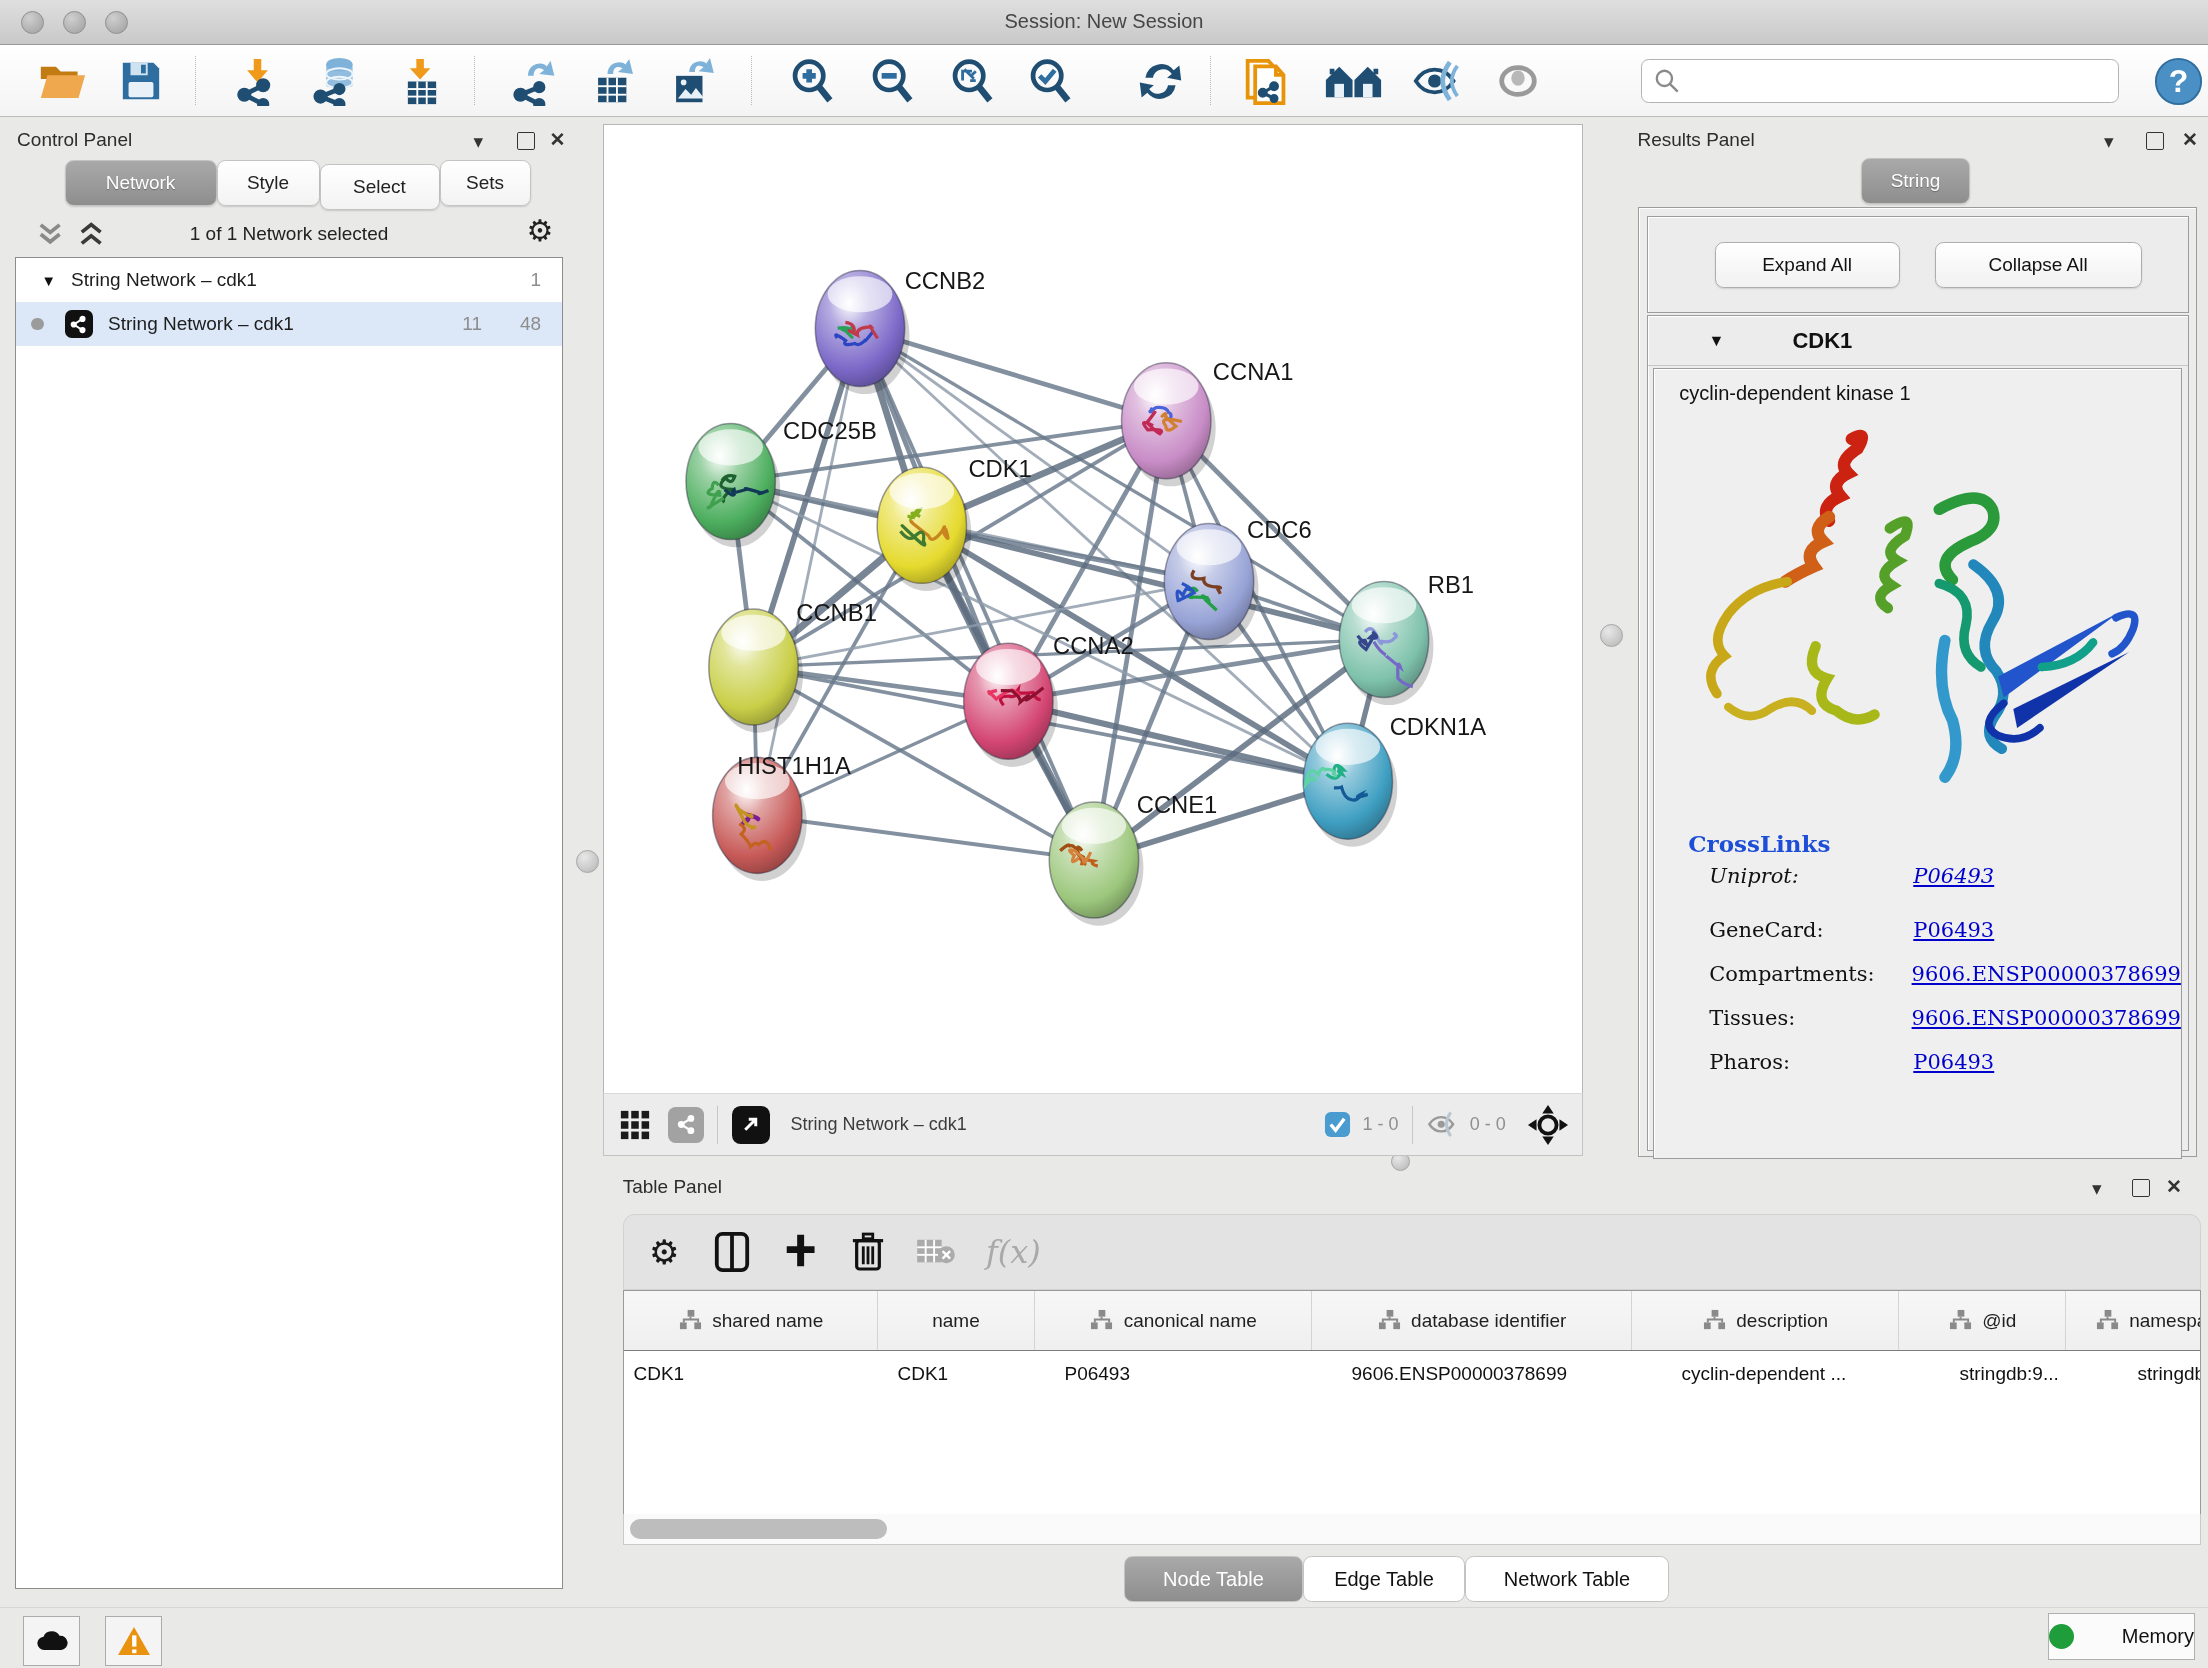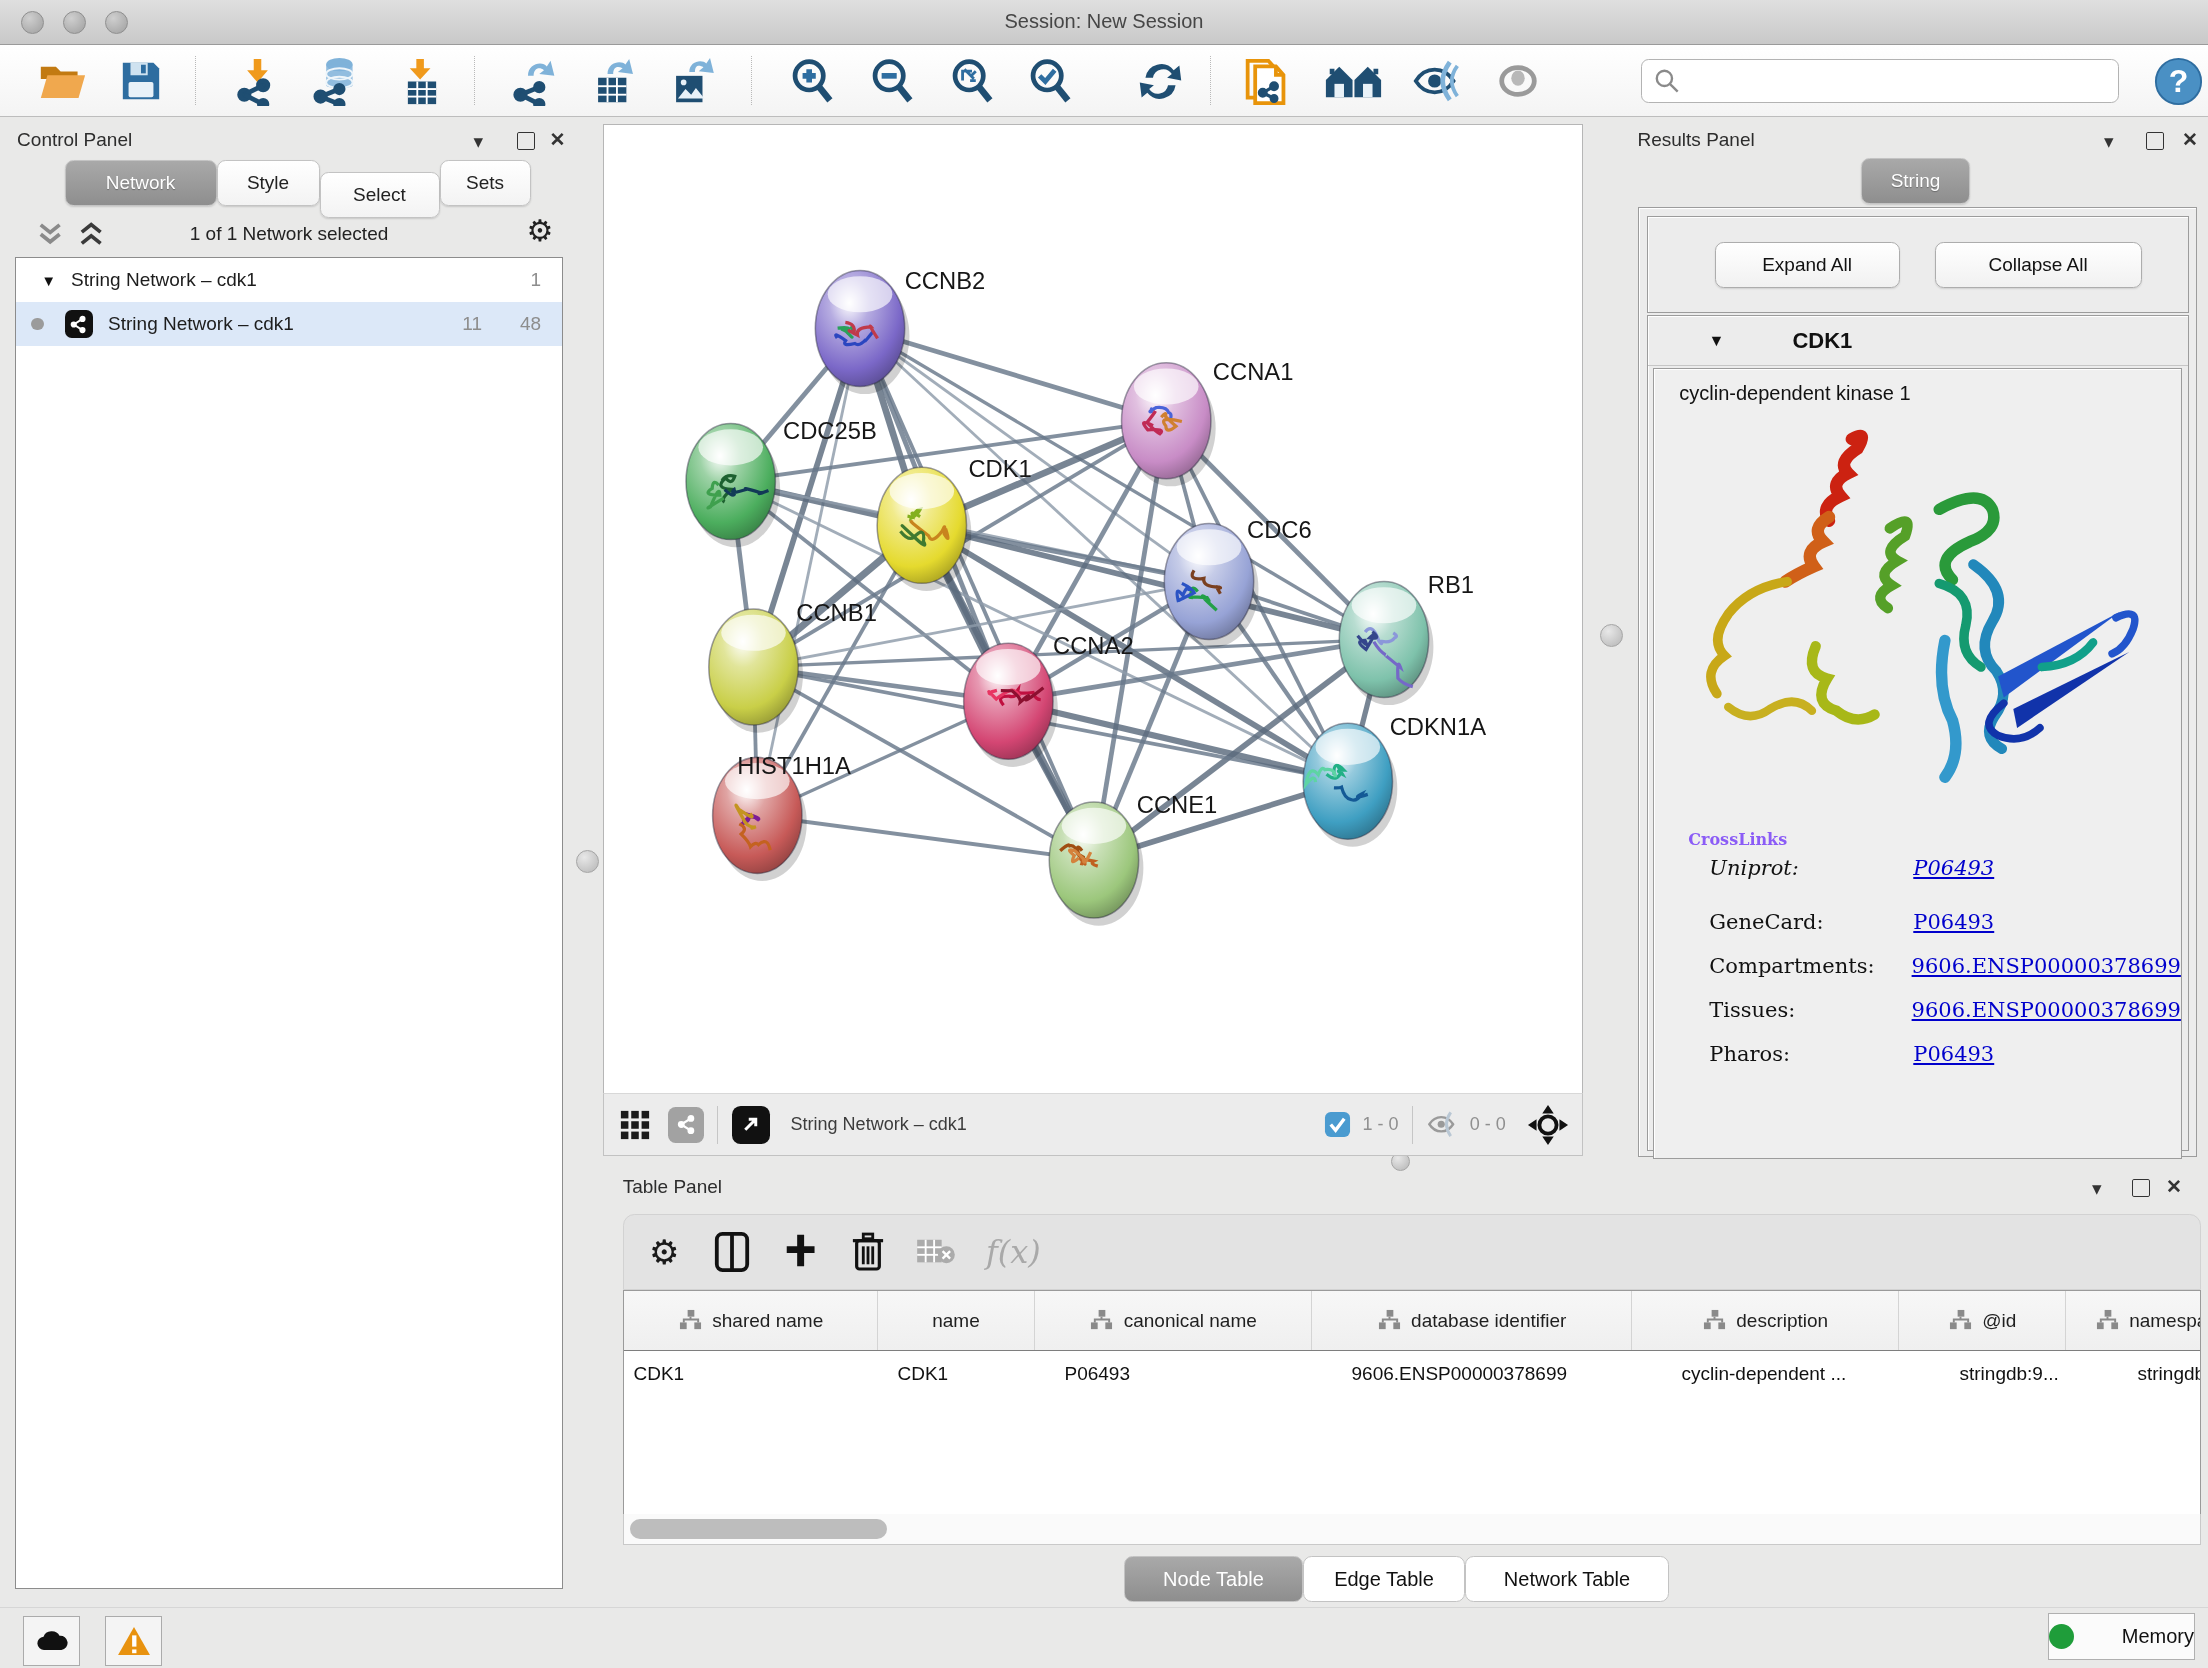--- a/index.html
+++ b/index.html
@@ -267,21 +267,21 @@
 </div>
 
 <div class="abs" style="left:9.5px;top:124px;width:559px;height:1469px">
   <div class="abs ptitle" style="left:7.6px;top:4.8px">Control Panel</div>
   <span class="abs pctl" style="left:464px;top:7.6px">▾</span>
   <span class="abs floatbox" style="left:507px;top:7.6px"></span>
   <span class="abs pctl" style="left:540px;top:5.7px;font-weight:bold">✕</span>
 
   <div class="abs tab active" style="left:55px;top:36px;width:150px">Network</div>
   <div class="abs tab" style="left:207px;top:36px;width:101px">Style</div>
-  <div class="abs tab" style="left:310px;top:48px;width:118px">Select</div>
+  <div class="abs tab" style="left:310px;top:40px;width:118px">Select</div>
   <div class="abs tab" style="left:430px;top:36px;width:89px">Sets</div>
 
   <svg class="abs" style="left:27px;top:97px" width="32" height="28.5" viewBox="0 0 34 30">
     <path d="M4 4 l10 8 10 -8 M4 14 l10 8 10 -8" fill="none" stroke="#8a8a8a" stroke-width="4"></path>
   </svg>
   <svg class="abs" style="left:68px;top:95px" width="32" height="30" viewBox="0 0 34 32">
     <path d="M4 14 l10 -8 10 8 M4 26 l10 -8 10 8" fill="none" stroke="#3a3a3a" stroke-width="4"></path>
   </svg>
   <div class="abs" style="left:0;top:99px;width:559px;text-align:center;font-size:19px;color:#222">1 of 1 Network selected</div>
   <span class="abs" style="left:517px;top:89px;font-size:30px;color:#222">⚙</span>
@@ -727,21 +727,21 @@
           <path d="M336 150 q40 28 20 60 q-18 30 4 52 q16 24 -2 48 q-14 22 8 34" stroke="#2288bb" stroke-width="11"></path>
           <path d="M306 230 q-10 50 8 84 q10 36 -8 60" stroke="#3399cc" stroke-width="12"></path>
           <path d="M490 200 L368 290 l-6 -22 z" fill="#2255cc" stroke="none"></path>
           <path d="M500 242 L382 322 l-4 -20 z" fill="#1133aa" stroke="none"></path>
           <path d="M486 206 q26 -12 18 12 q-8 20 -22 26" stroke="#2255cc" stroke-width="8"></path>
           <path d="M368 296 q-28 22 -6 34 q24 10 44 -8" stroke="#1133aa" stroke-width="8"></path>
           <path d="M408 258 q36 -2 54 -26" stroke="#11a08a" stroke-width="9"></path>
         </g>
       </svg>
 
-      <div class="serif" style="padding:5.7px 0 0 34px;font-size:16px;font-weight:bold;color:#8b5cf6">CrossLinks</div>
+      <div class="serif" style="padding:5.7px 0 0 34px;font-size:23px;font-weight:bold;color:#1d4ed8">CrossLinks</div>
       <div id="xlinks" style="padding:7.6px 0 0 55px">
           <div style="display: flex; height: 44px;  font-style: italic;">
             <span class="serif xlabel" style="width: 204px;">Uniprot:</span>
             <a class="serif xlink" href="#">P06493</a>
           </div>
           <div style="display: flex; height: 44px; align-items: center;">
             <span class="serif xlabel" style="width: 204px;">GeneCard:</span>
             <a class="serif xlink" href="#">P06493</a>
           </div>
           <div style="display: flex; height: 44px; align-items: center;">

